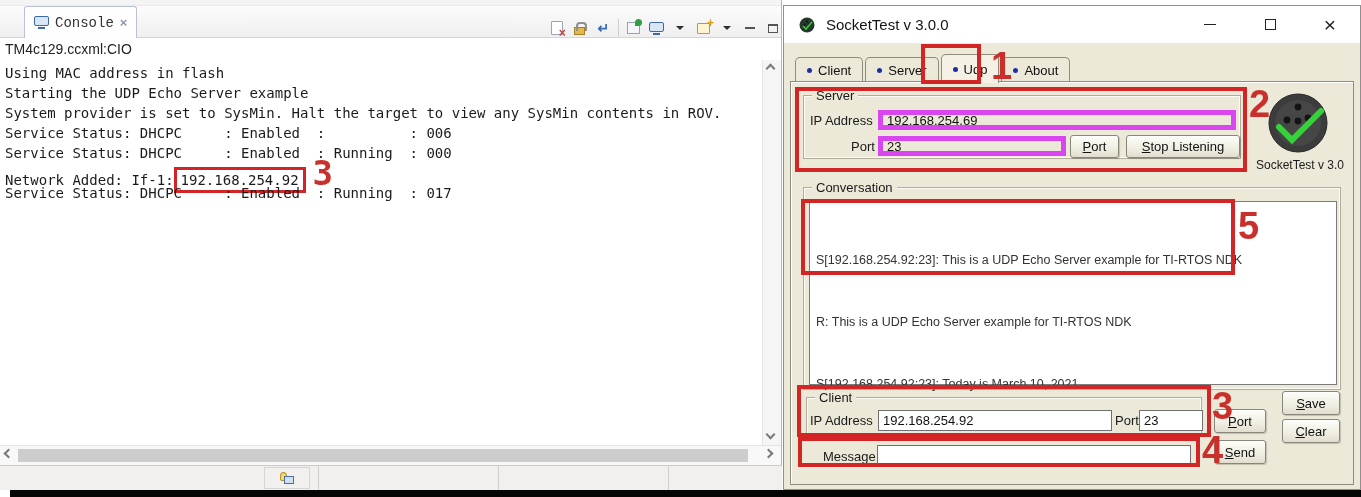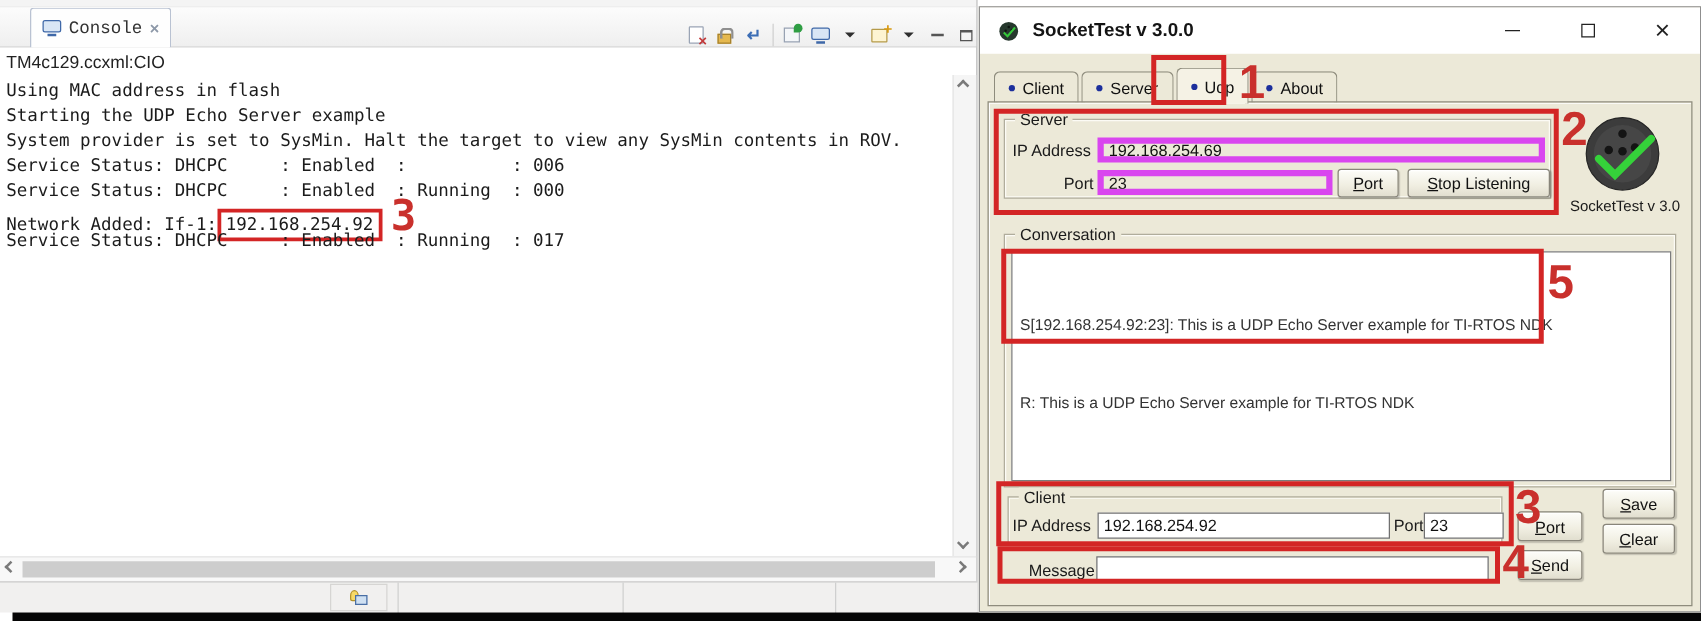--- a/index.html
+++ b/index.html
@@ -58,21 +58,21 @@
   .acticon { width:14px; height:12px; position:relative; }
   .acticon .m { position:absolute; right:0; bottom:0; width:10px; height:8px; border:1px solid #4a6fa5; background:#cfe0f2; }
   .acticon .p { position:absolute; left:0; top:0; width:7px; height:9px; background:#f6d968; border:1px solid #b3922c; border-radius:50% 50% 2px 2px; }
 
   #black-strip { position:absolute; left:10px; top:490px; width:1351px; height:7px; background:#050505; }
 
   
   #st-window { position:absolute; left:783px; top:5px; width:578px; height:485px; background:#ece9d8; border:1px solid #8f8f8f; }
   #st-titlebar { position:absolute; left:0; top:0; width:100%; height:37px; background:#fff; display:flex; align-items:center; }
   #st-appicon { margin-left:15px; }
-  #st-title { margin-left:11px; font-size:15px; color:#141414;font-weight:bold; }
+  #st-title { margin-left:11px; font-size:15px; color:#141414; }
   #st-controls { position:absolute; right:0; top:0; height:37px; display:flex; }
   .wbtn { width:60px; height:37px; display:flex; align-items:center; justify-content:center; background:transparent; border:none; }
   .w-min { width:12px; height:1.5px; background:#222; }
   .w-max { width:11px; height:11px; border:1.5px solid #222; }
   .w-close { font-size:21px; color:#222; font-weight:300; line-height:1; }
   .w-close::before { content:"×"; }
 
   #st-tabs { position:absolute; left:11px; top:48px; height:28px; display:flex; align-items:flex-end; }
   .sttab { height:25px; padding:0 11px; background:#ece9d8; border:1px solid #8e8c7d; border-bottom:none; border-radius:5px 5px 0 0; margin-right:2px; font-size:13px; color:#111; display:flex; align-items:center; position:relative; }
   .sttab.selected { height:29px; background:#f5f2e5; z-index:3; margin-bottom:-1px; }
@@ -265,20 +265,21 @@
     <circle cx="41" cy="25" r="3.4" fill="#141414"></circle>
     <polyline points="12,34 25,47 54,18" stroke="#35d23a" stroke-width="6" fill="none" stroke-linecap="round"></polyline>
   </svg>
   <div id="st-logocap">SocketTest v 3.0</div>
 
   <div id="st-conv" class="grp">
     <span class="grp-label">Conversation</span>
     <div id="st-convbox">
       <div class="conv-line">S[192.168.254.92:23]: This is a UDP Echo Server example for TI-RTOS NDK</div>
       <div class="conv-line">R: This is a UDP Echo Server example for TI-RTOS NDK</div>
+      <div class="conv-line">S[192.168.254.92:23]: Today is March 10, 2021</div>
     </div>
   </div>
 
   <div id="st-client" class="grp">
     <span class="grp-label">Client</span>
     <span class="lbl" style="left:3px; top:15px">IP Address</span>
     <input class="fld white" style="left: 71px; top: 12px; width: 234px; height: 21px;" value="192.168.254.92">
     <span class="lbl" style="left:308px; top:15px">Port</span>
     <input class="fld white" style="left: 332px; top: 12px; width: 64px; height: 21px;" value="23">
   </div>

